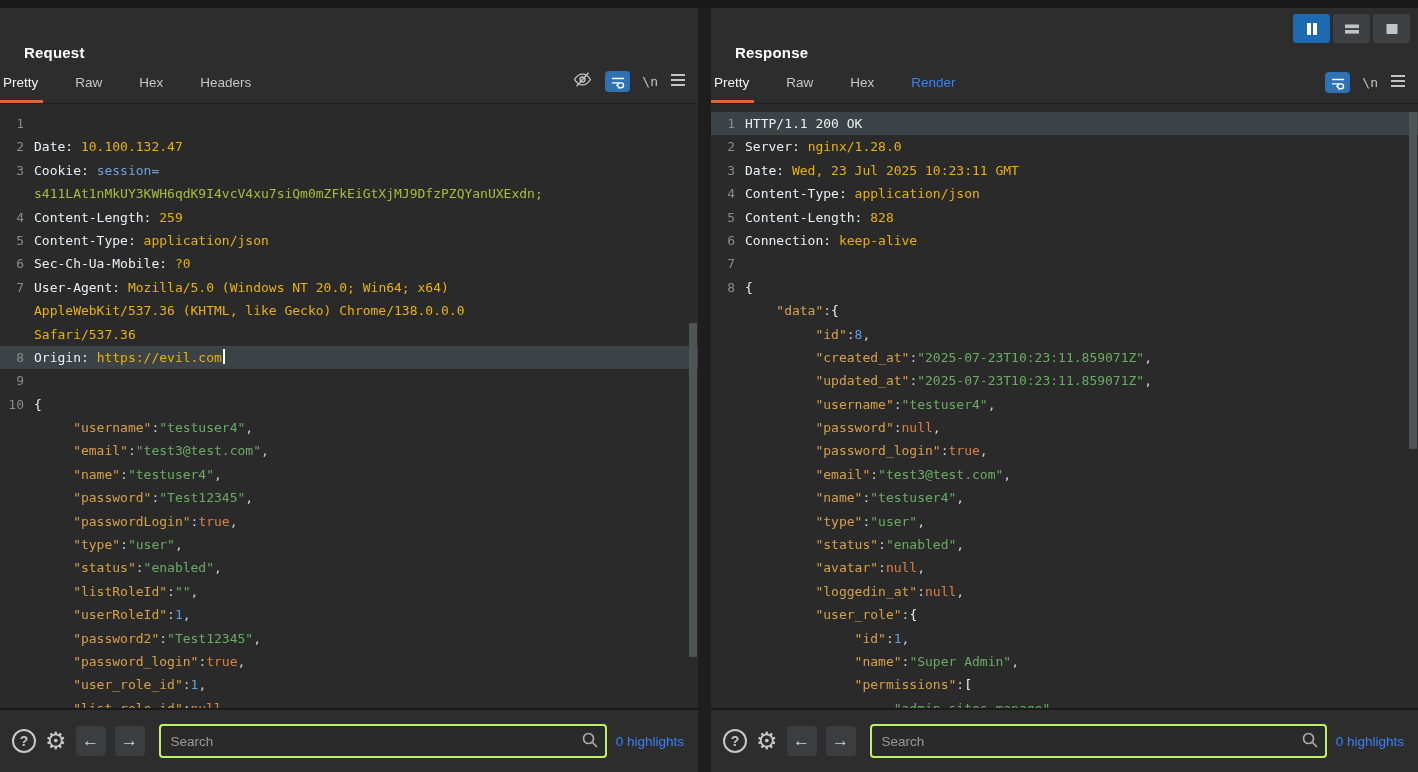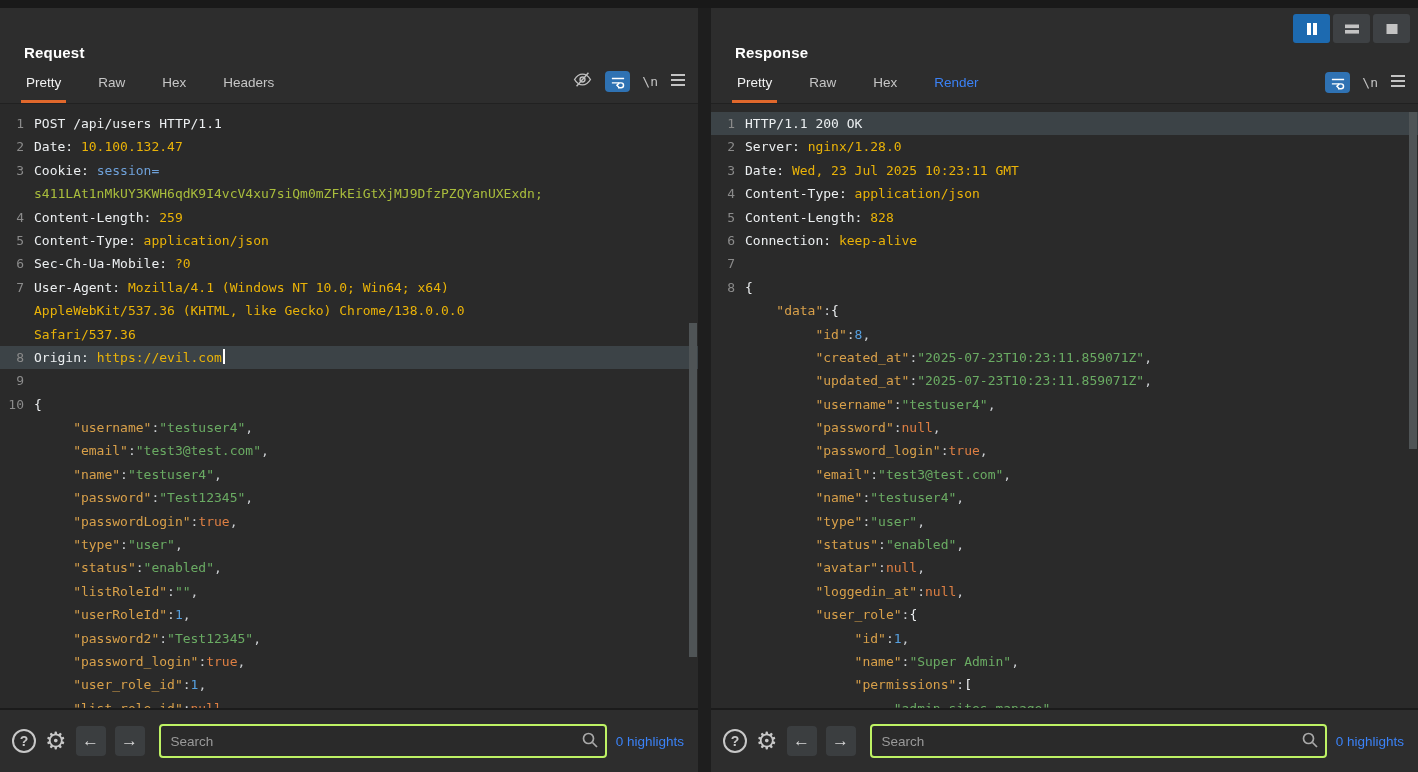--- a/index.html
+++ b/index.html
@@ -11,21 +11,21 @@
   }
   .topstrip{height:8px;background:#191919;width:100%}
   .wrap{display:flex;height:764px;width:1418px}
   .panel{display:flex;flex-direction:column;background:#2d2d2d;position:relative;overflow:hidden}
   .panel.request{width:698px;flex:none}
   .divider{width:13px;background:#1e1e1e;flex:none}
   .panel.response{flex:1}
 
   .phead{height:96px;position:relative;background:#2d2d2d;flex:none;border-bottom:1px solid #212121;box-sizing:border-box}
   .ptitle{position:absolute;left:24px;top:36px;color:#ffffff;font-weight:bold;font-size:15px;letter-spacing:.2px}
-  .tabs{position:absolute;left:26px;bottom:0;display:flex;align-items:flex-start}
+  .tabs{position:absolute;left:3px;bottom:0;display:flex;align-items:flex-start}
   .tab{color:#c6c6c6;font-size:13.5px;margin-right:37px;padding-bottom:13px;position:relative;cursor:default}
   .tab.active{color:#f2f2f2}
   .tab.active::after{content:"";position:absolute;left:-5px;right:-5px;bottom:0;height:3px;background:#e0682c}
   .tab.disabled{color:#3b82f6}
   .hicons{position:absolute;right:12px;bottom:10px;display:flex;align-items:center;gap:12px}
   .wrapbtn{width:25px;height:21px;border-radius:4px;background:#2f72b3;display:flex;align-items:center;justify-content:center}
   .nl-label{color:#c3c3c3;font-family:"DejaVu Sans Mono",monospace;font-size:13px}
   .layoutbtns{position:absolute;top:6px;right:8px;display:flex;gap:3px}
   .lbtn{width:37px;height:29px;border-radius:3px;background:#3e4144;display:flex;align-items:center;justify-content:center}
   .lbtn.active{background:#1d6ab0}
@@ -110,28 +110,28 @@
           <svg width="16" height="14" viewBox="0 0 16 14" stroke="#c3c3c3" stroke-width="2">
             <line x1="1" y1="2" x2="15" y2="2"></line>
               <line x1="1" y1="7" x2="15" y2="7"></line>
               <line x1="1" y1="12" x2="15" y2="12"></line>
           </svg>
         </span>
       </div>
     </div>
 
     <div class="editor">
-        <div class="line"><span class="ln">1</span><span class="code"><span class="tk-w">POST /api/users HTTP/1.1</span></span></div>
+        <div class="line"><span class="ln">1</span></div>
         <div class="line"><span class="ln">2</span><span class="code"><span class="tk-w">Date: </span><span class="tk-v">10.100.132.47</span></span></div>
         <div class="line"><span class="ln">3</span><span class="code"><span class="tk-w">Cookie: </span><span class="tk-s">session=</span></span></div>
         <div class="line"><span class="ln"></span><span class="code"><span class="tk-c">s411LAt1nMkUY3KWH6qdK9I4vcV4xu7siQm0mZFkEiGtXjMJ9DfzPZQYanUXExdn</span><span class="tk-c">;</span></span></div>
         <div class="line"><span class="ln">4</span><span class="code"><span class="tk-w">Content-Length: </span><span class="tk-v">259</span></span></div>
         <div class="line"><span class="ln">5</span><span class="code"><span class="tk-w">Content-Type: </span><span class="tk-v">application/json</span></span></div>
         <div class="line"><span class="ln">6</span><span class="code"><span class="tk-w">Sec-Ch-Ua-Mobile: </span><span class="tk-v">?0</span></span></div>
-        <div class="line"><span class="ln">7</span><span class="code"><span class="tk-w">User-Agent: </span><span class="tk-v">Mozilla/4.1 (Windows NT 10.0; Win64; x64)</span></span></div>
+        <div class="line"><span class="ln">7</span><span class="code"><span class="tk-w">User-Agent: </span><span class="tk-v">Mozilla/5.0 (Windows NT 20.0; Win64; x64)</span></span></div>
         <div class="line"><span class="ln"></span><span class="code"><span class="tk-v">AppleWebKit/537.36 (KHTML, like Gecko) Chrome/138.0.0.0</span></span></div>
         <div class="line"><span class="ln"></span><span class="code"><span class="tk-v">Safari/537.36</span></span></div>
         <div class="line hl"><span class="ln">8</span><span class="code"><span class="tk-w">Origin: </span><span class="tk-v">https://evil.com</span><span class="caret"></span></span></div>
         <div class="line"><span class="ln">9</span><span class="code"></span></div>
         <div class="line"><span class="ln">10</span><span class="code"><span class="tk-w">{</span></span></div>
         <div class="line"><span class="ln"></span><span class="code"><span class="tk-k">     "username"</span><span class="tk-p">:</span><span class="tk-g">"testuser4"</span><span class="tk-p">,</span></span></div>
         <div class="line"><span class="ln"></span><span class="code"><span class="tk-k">     "email"</span><span class="tk-p">:</span><span class="tk-g">"test3@test.com"</span><span class="tk-p">,</span></span></div>
         <div class="line"><span class="ln"></span><span class="code"><span class="tk-k">     "name"</span><span class="tk-p">:</span><span class="tk-g">"testuser4"</span><span class="tk-p">,</span></span></div>
         <div class="line"><span class="ln"></span><span class="code"><span class="tk-k">     "password"</span><span class="tk-p">:</span><span class="tk-g">"Test12345"</span><span class="tk-p">,</span></span></div>
         <div class="line"><span class="ln"></span><span class="code"><span class="tk-k">     "passwordLogin"</span><span class="tk-p">:</span><span class="tk-b">true</span><span class="tk-p">,</span></span></div>

